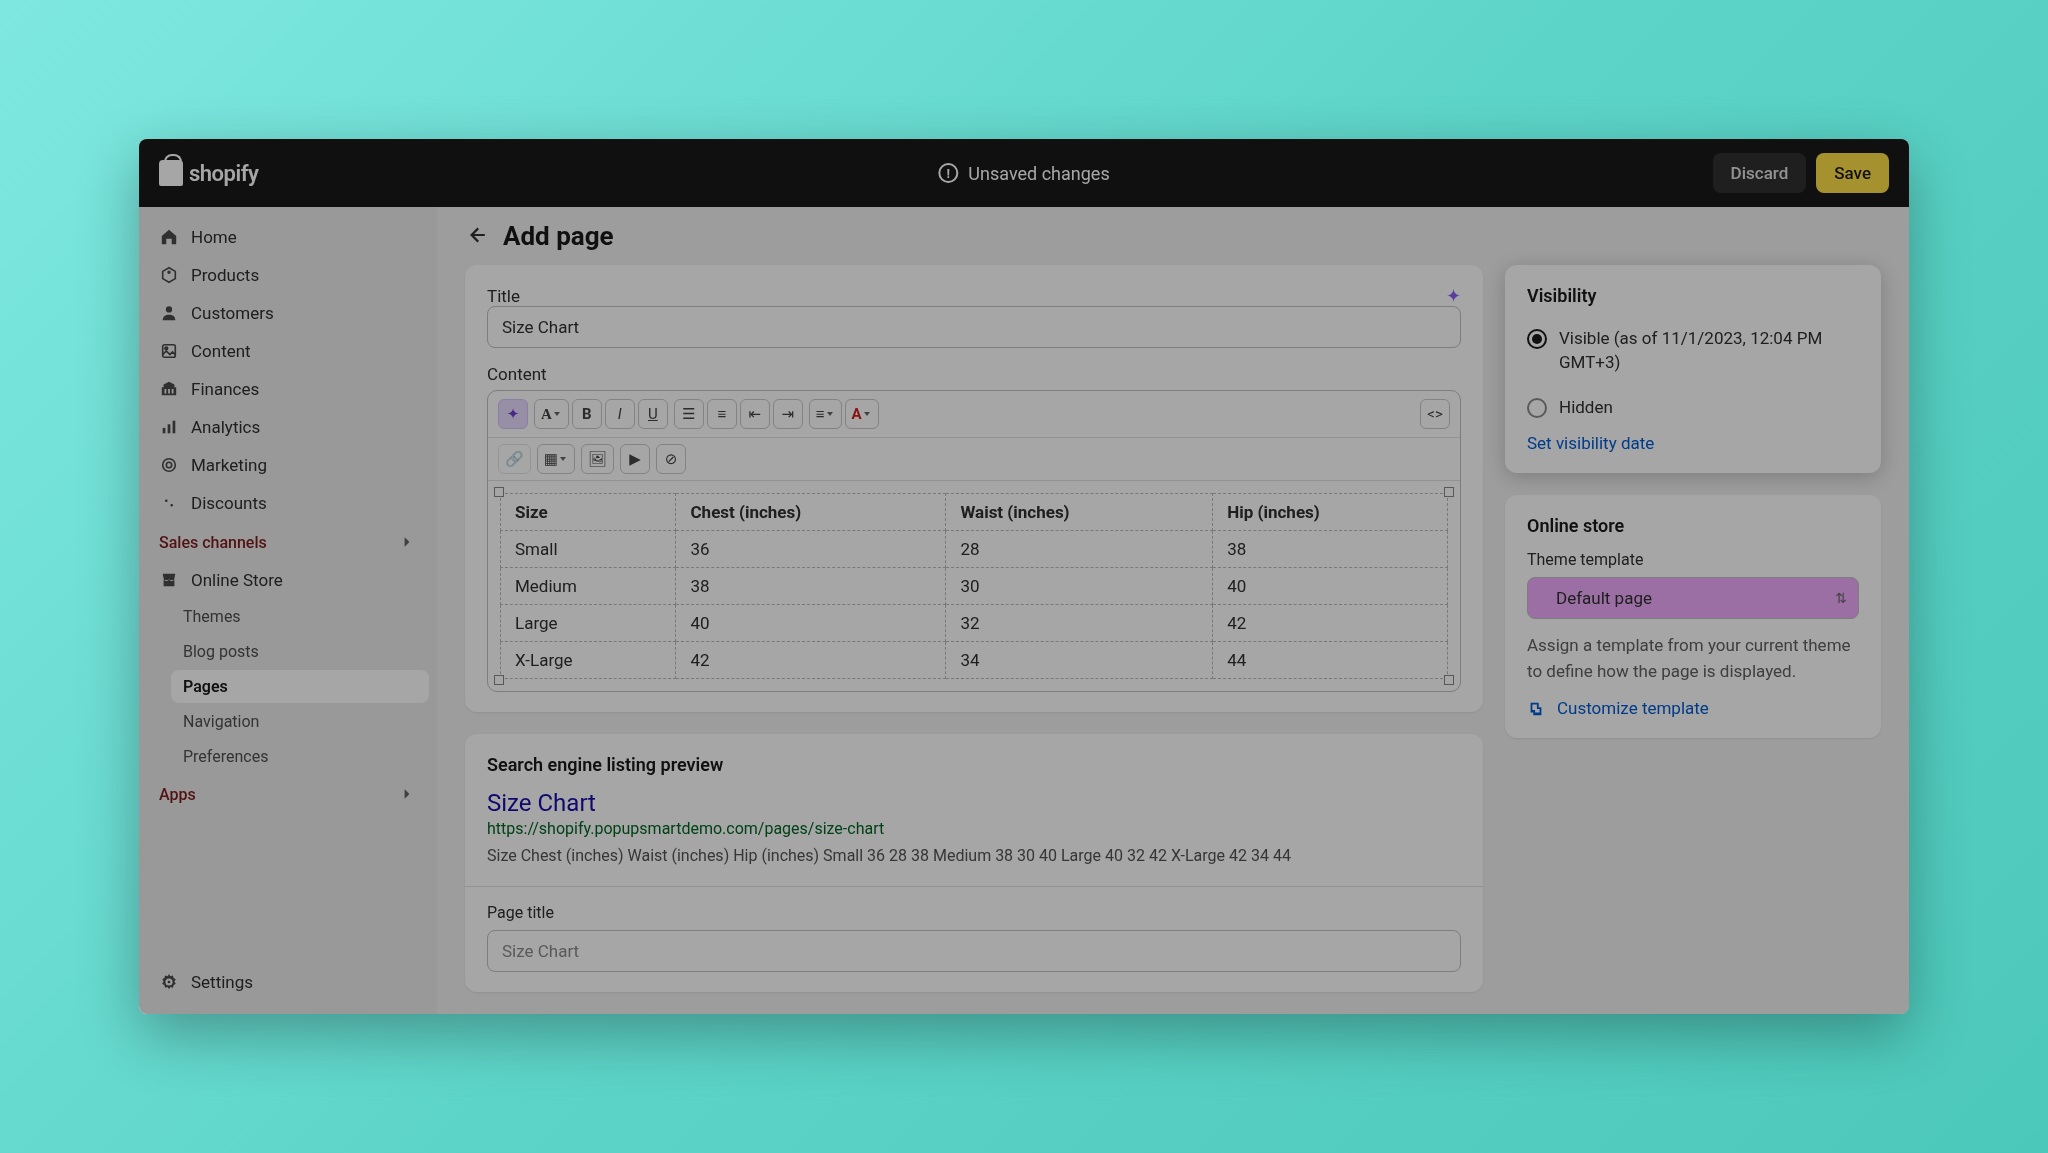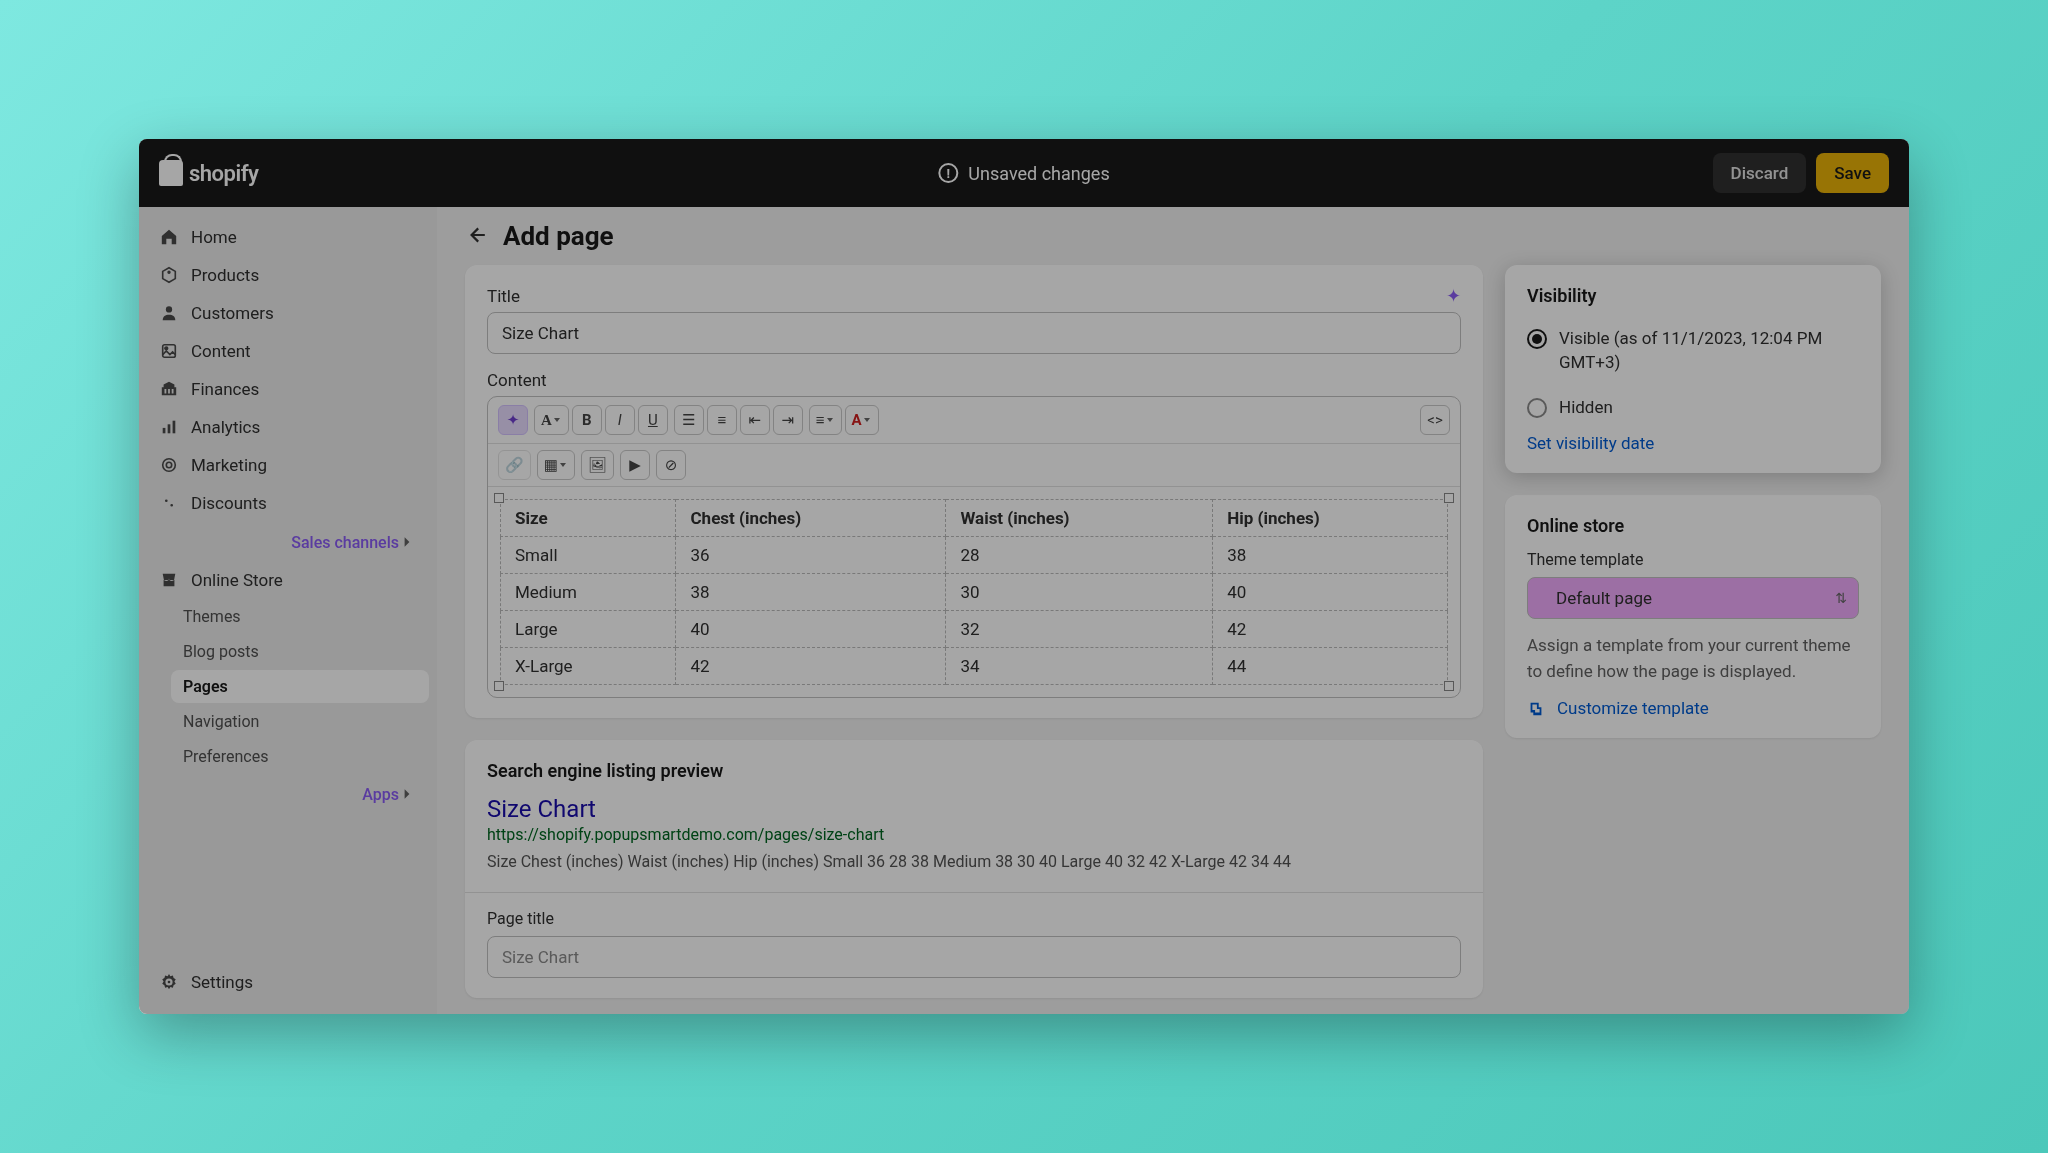--- a/index.html
+++ b/index.html
@@ -9,43 +9,43 @@
 .topbar { height: 68px; background: #1a1a1a; display: flex; align-items: center; padding: 0 20px; position: relative; z-index: 1; }
 .logo { display: flex; align-items: center; gap: 6px; color: #fff; }
 .logo-bag { width: 24px; height: 26px; background: #fff; border-radius: 4px 4px 2px 2px; position: relative; }
 .logo-bag::before { content: ''; position: absolute; top: -6px; left: 5px; width: 14px; height: 10px; border: 2px solid #fff; border-bottom: none; border-radius: 8px 8px 0 0; }
 .logo-text { font-size: 22px; font-weight: 600; letter-spacing: -0.5px; }
 .topbar-center { position: absolute; left: 50%; transform: translateX(-50%); display: flex; align-items: center; gap: 10px; color: #fff; font-size: 18px; }
 .alert-icon { width: 20px; height: 20px; border: 2px solid #fff; border-radius: 50%; display: flex; align-items: center; justify-content: center; font-size: 13px; font-weight: bold; }
 .topbar-right { margin-left: auto; display: flex; gap: 10px; }
 .btn { padding: 10px 18px; border-radius: 8px; font-size: 17px; font-weight: 500; border: none; cursor: pointer; }
 .btn-discard { background: #303030; color: #e0e0e0; }
-.btn-save { background: #eab308; color: #1a1a1a; text-align: right; }
+.btn-save { background: #fde047; color: #1a1a1a; text-align: right; }
 .body { display: flex; height: calc(100% - 68px); position: relative; z-index: 1; }
 .sidebar { width: 298px; background: #ebebeb; padding: 12px 8px; display: flex; flex-direction: column; }
 .nav-item { display: flex; align-items: center; gap: 12px; padding: 8px 12px; border-radius: 8px; font-size: 17px; color: #303030; cursor: pointer; margin-bottom: 2px; }
 .nav-item .icn { width: 20px; height: 20px; display: flex; align-items: center; justify-content: center; flex-shrink: 0; }
 .nav-item.active { background: #fff; font-weight: 600; }
 .nav-item .badge { margin-left: auto; background: #d4d4d4; padding: 1px 8px; border-radius: 8px; font-size: 14px; }
 .nav-sub { padding-left: 24px; }
 .nav-sub .nav-item { font-size: 16px; padding: 7px 12px; color: #505050; }
 .nav-sub .nav-item.active { color: #1a1a1a; }
-.nav-header { display: flex; align-items: center; justify-content: flex-end; padding: 10px 12px; font-size: 16px; color: #8b5cf6; font-weight: 500; }
+.nav-header { display: flex; align-items: center; justify-content: space-between; padding: 10px 12px; font-size: 16px; color: #7f1d1d; font-weight: 500; }
 .nav-header .chev { width: 18px; height: 18px; }
 .sidebar-bottom { margin-top: auto; }
 .main { flex: 1; overflow-y: auto; padding: 14px 28px; }
 .page-head { display: flex; align-items: center; gap: 14px; margin-bottom: 14px; }
 .back-arrow { width: 24px; height: 24px; cursor: pointer; }
 .page-title { font-size: 26px; font-weight: 700; color: #1a1a1a; }
 .columns { display: flex; gap: 22px; }
 .col-main { flex: 1; }
 .col-side { width: 376px; }
 .card { background: #fff; border-radius: 12px; padding: 20px 22px; margin-bottom: 22px; box-shadow: 0 1px 2px rgba(0,0,0,0.08); }
 .card.highlight { position: relative; z-index: 10; box-shadow: 0 4px 20px rgba(0,0,0,0.2); }
-.field-label { font-size: 17px; color: #303030; margin-bottom: 6px; display: flex; justify-content: space-between; align-items: center; }
+.field-label { font-size: 17px; color: #303030; display: flex; justify-content: space-between; align-items: center; }
 .sparkle { color: #8a5cf5; font-size: 18px; }
 .input { width: 100%; padding: 10px 14px; border: 1px solid #c0c0c0; border-radius: 8px; font-size: 17px; color: #303030; background: #fff; }
 .input::placeholder { color: #8a8a8a; }
 .content-label { font-size: 17px; color: #303030; margin: 16px 0 6px; }
 .editor { border: 1px solid #c0c0c0; border-radius: 10px; overflow: hidden; }
 .toolbar { display: flex; align-items: center; gap: 6px; padding: 8px 10px; border-bottom: 1px solid #e0e0e0; flex-wrap: wrap; }
 .tool-btn { min-width: 30px; height: 30px; border: 1px solid #c9c9c9; background: #fff; border-radius: 6px; display: flex; align-items: center; justify-content: center; font-size: 15px; cursor: pointer; padding: 0 6px; color: #444; }
 .tool-btn.purple { background: #e8dcff; border-color: #d4c2ff; color: #7040d0; }
 .tool-group { display: flex; gap: 3px; }
 .tool-dropdown { display: flex; align-items: center; }

